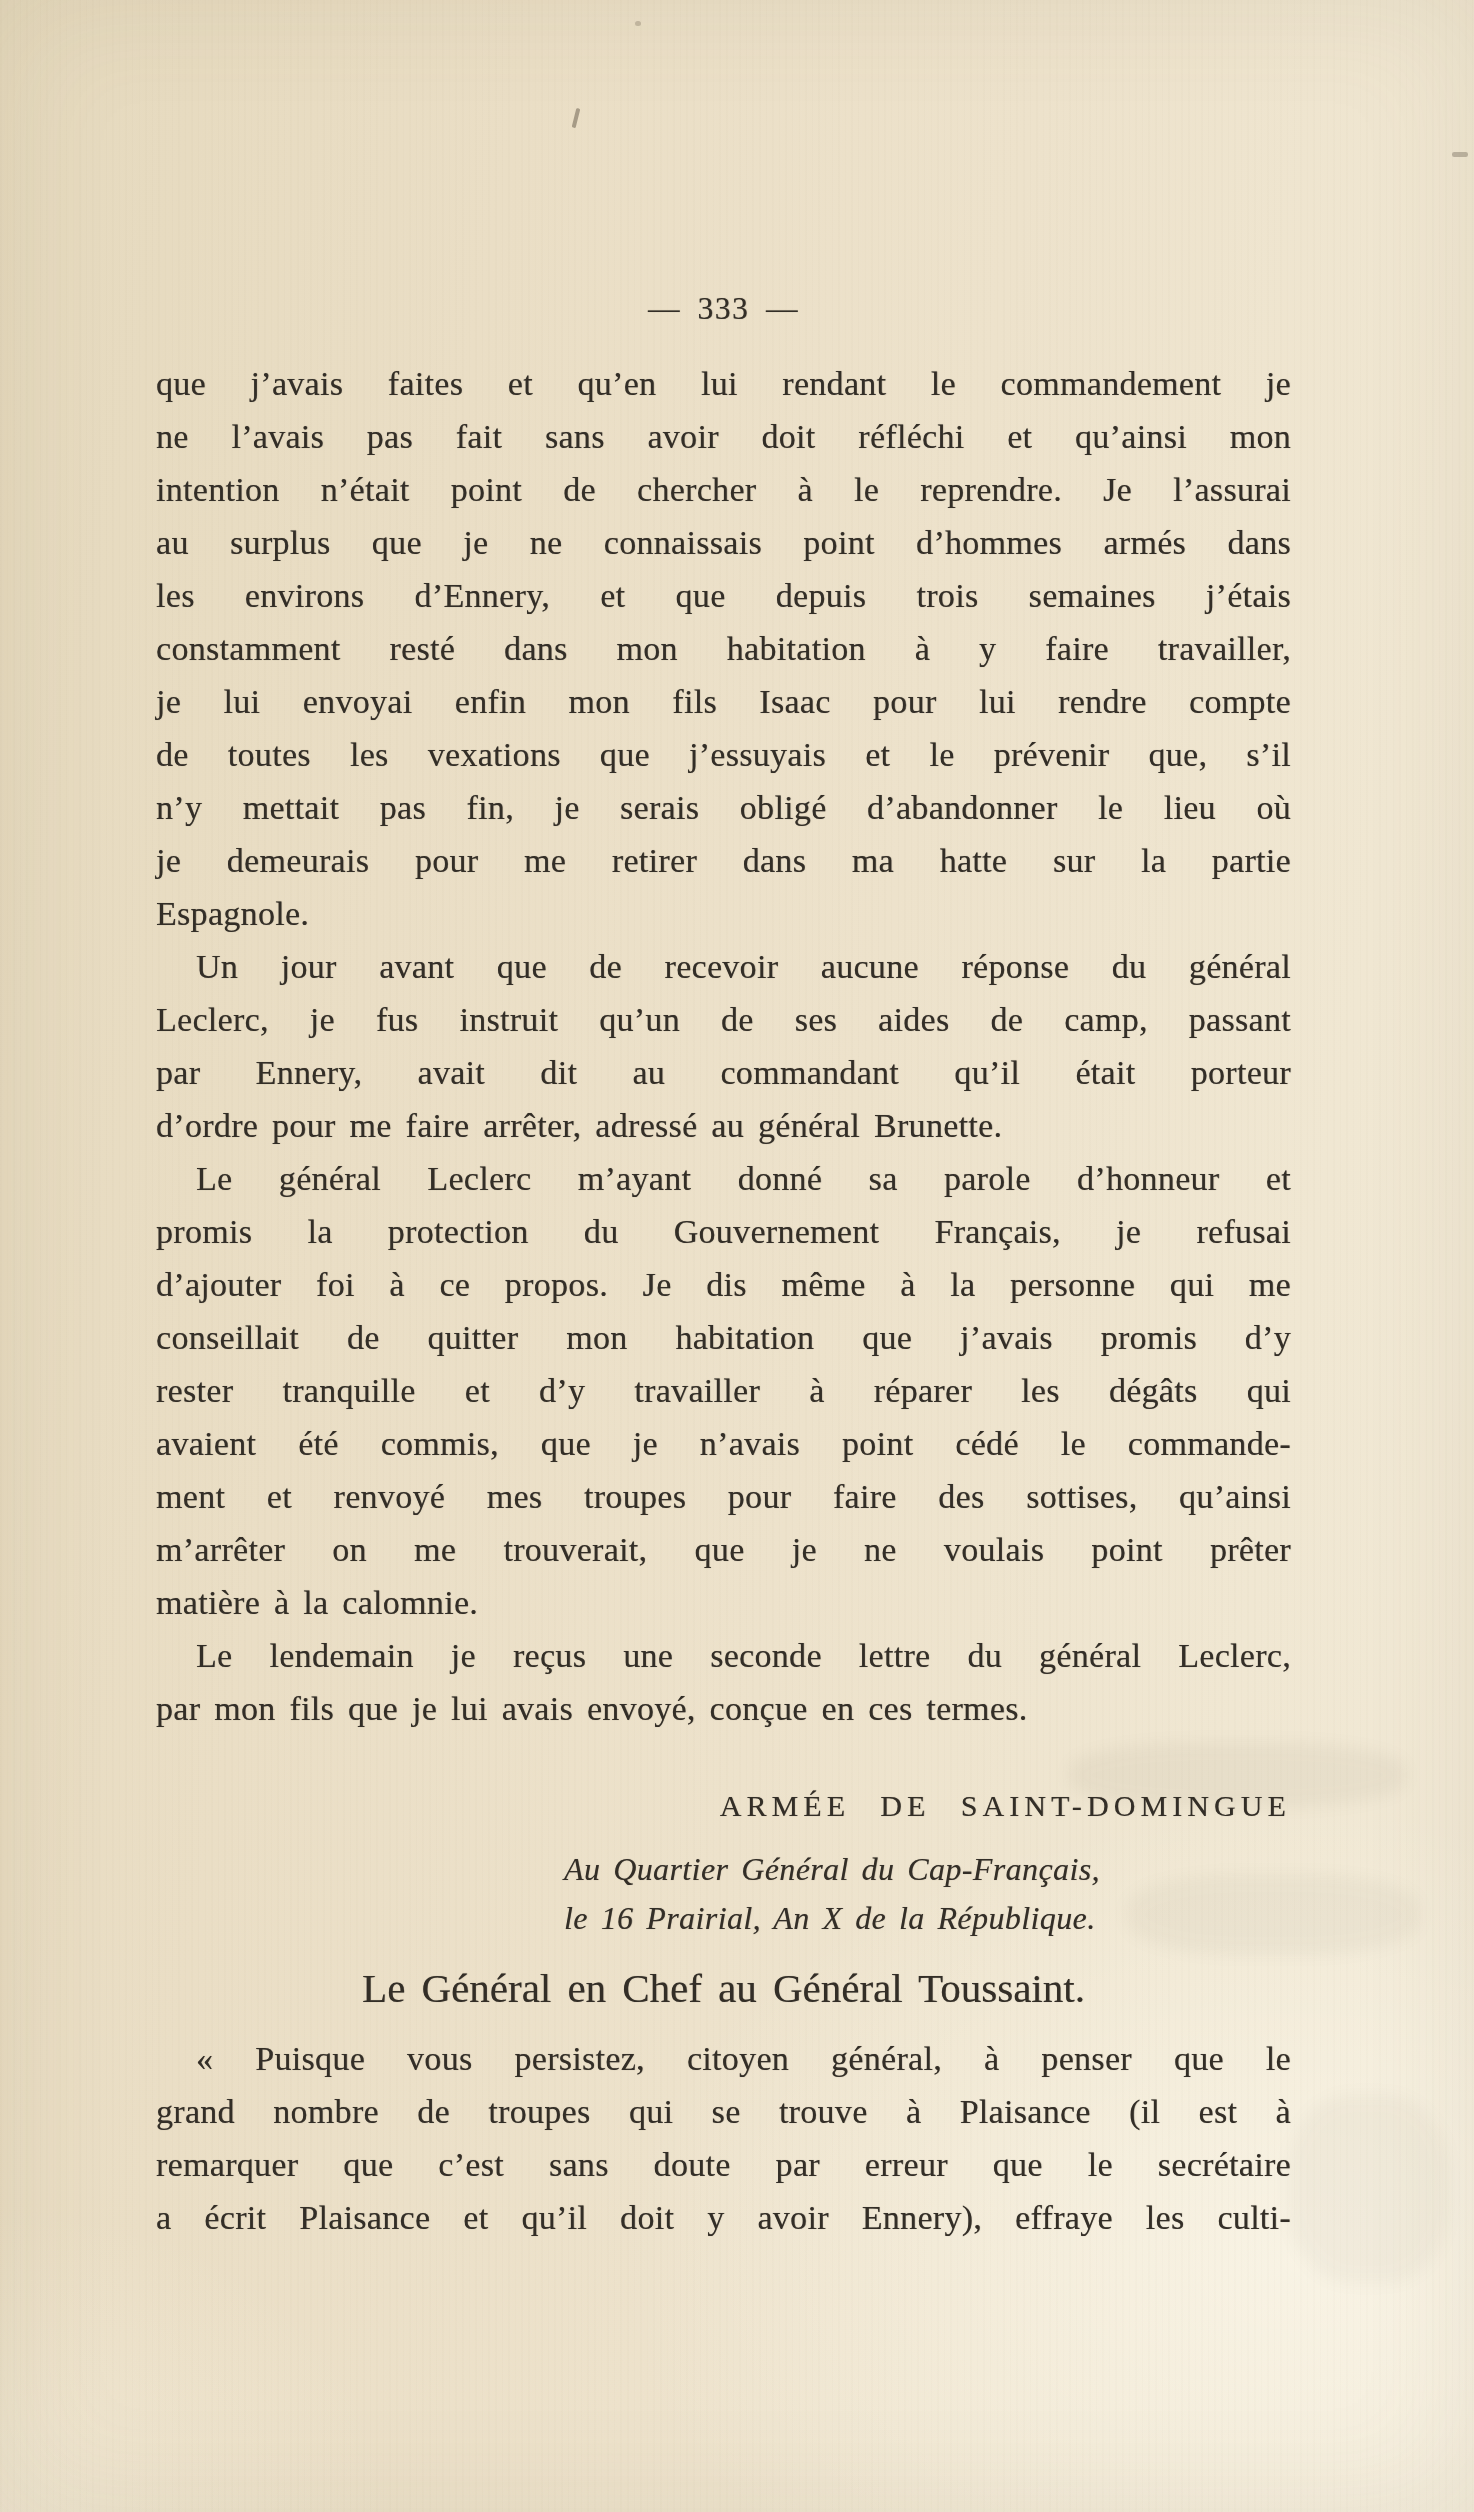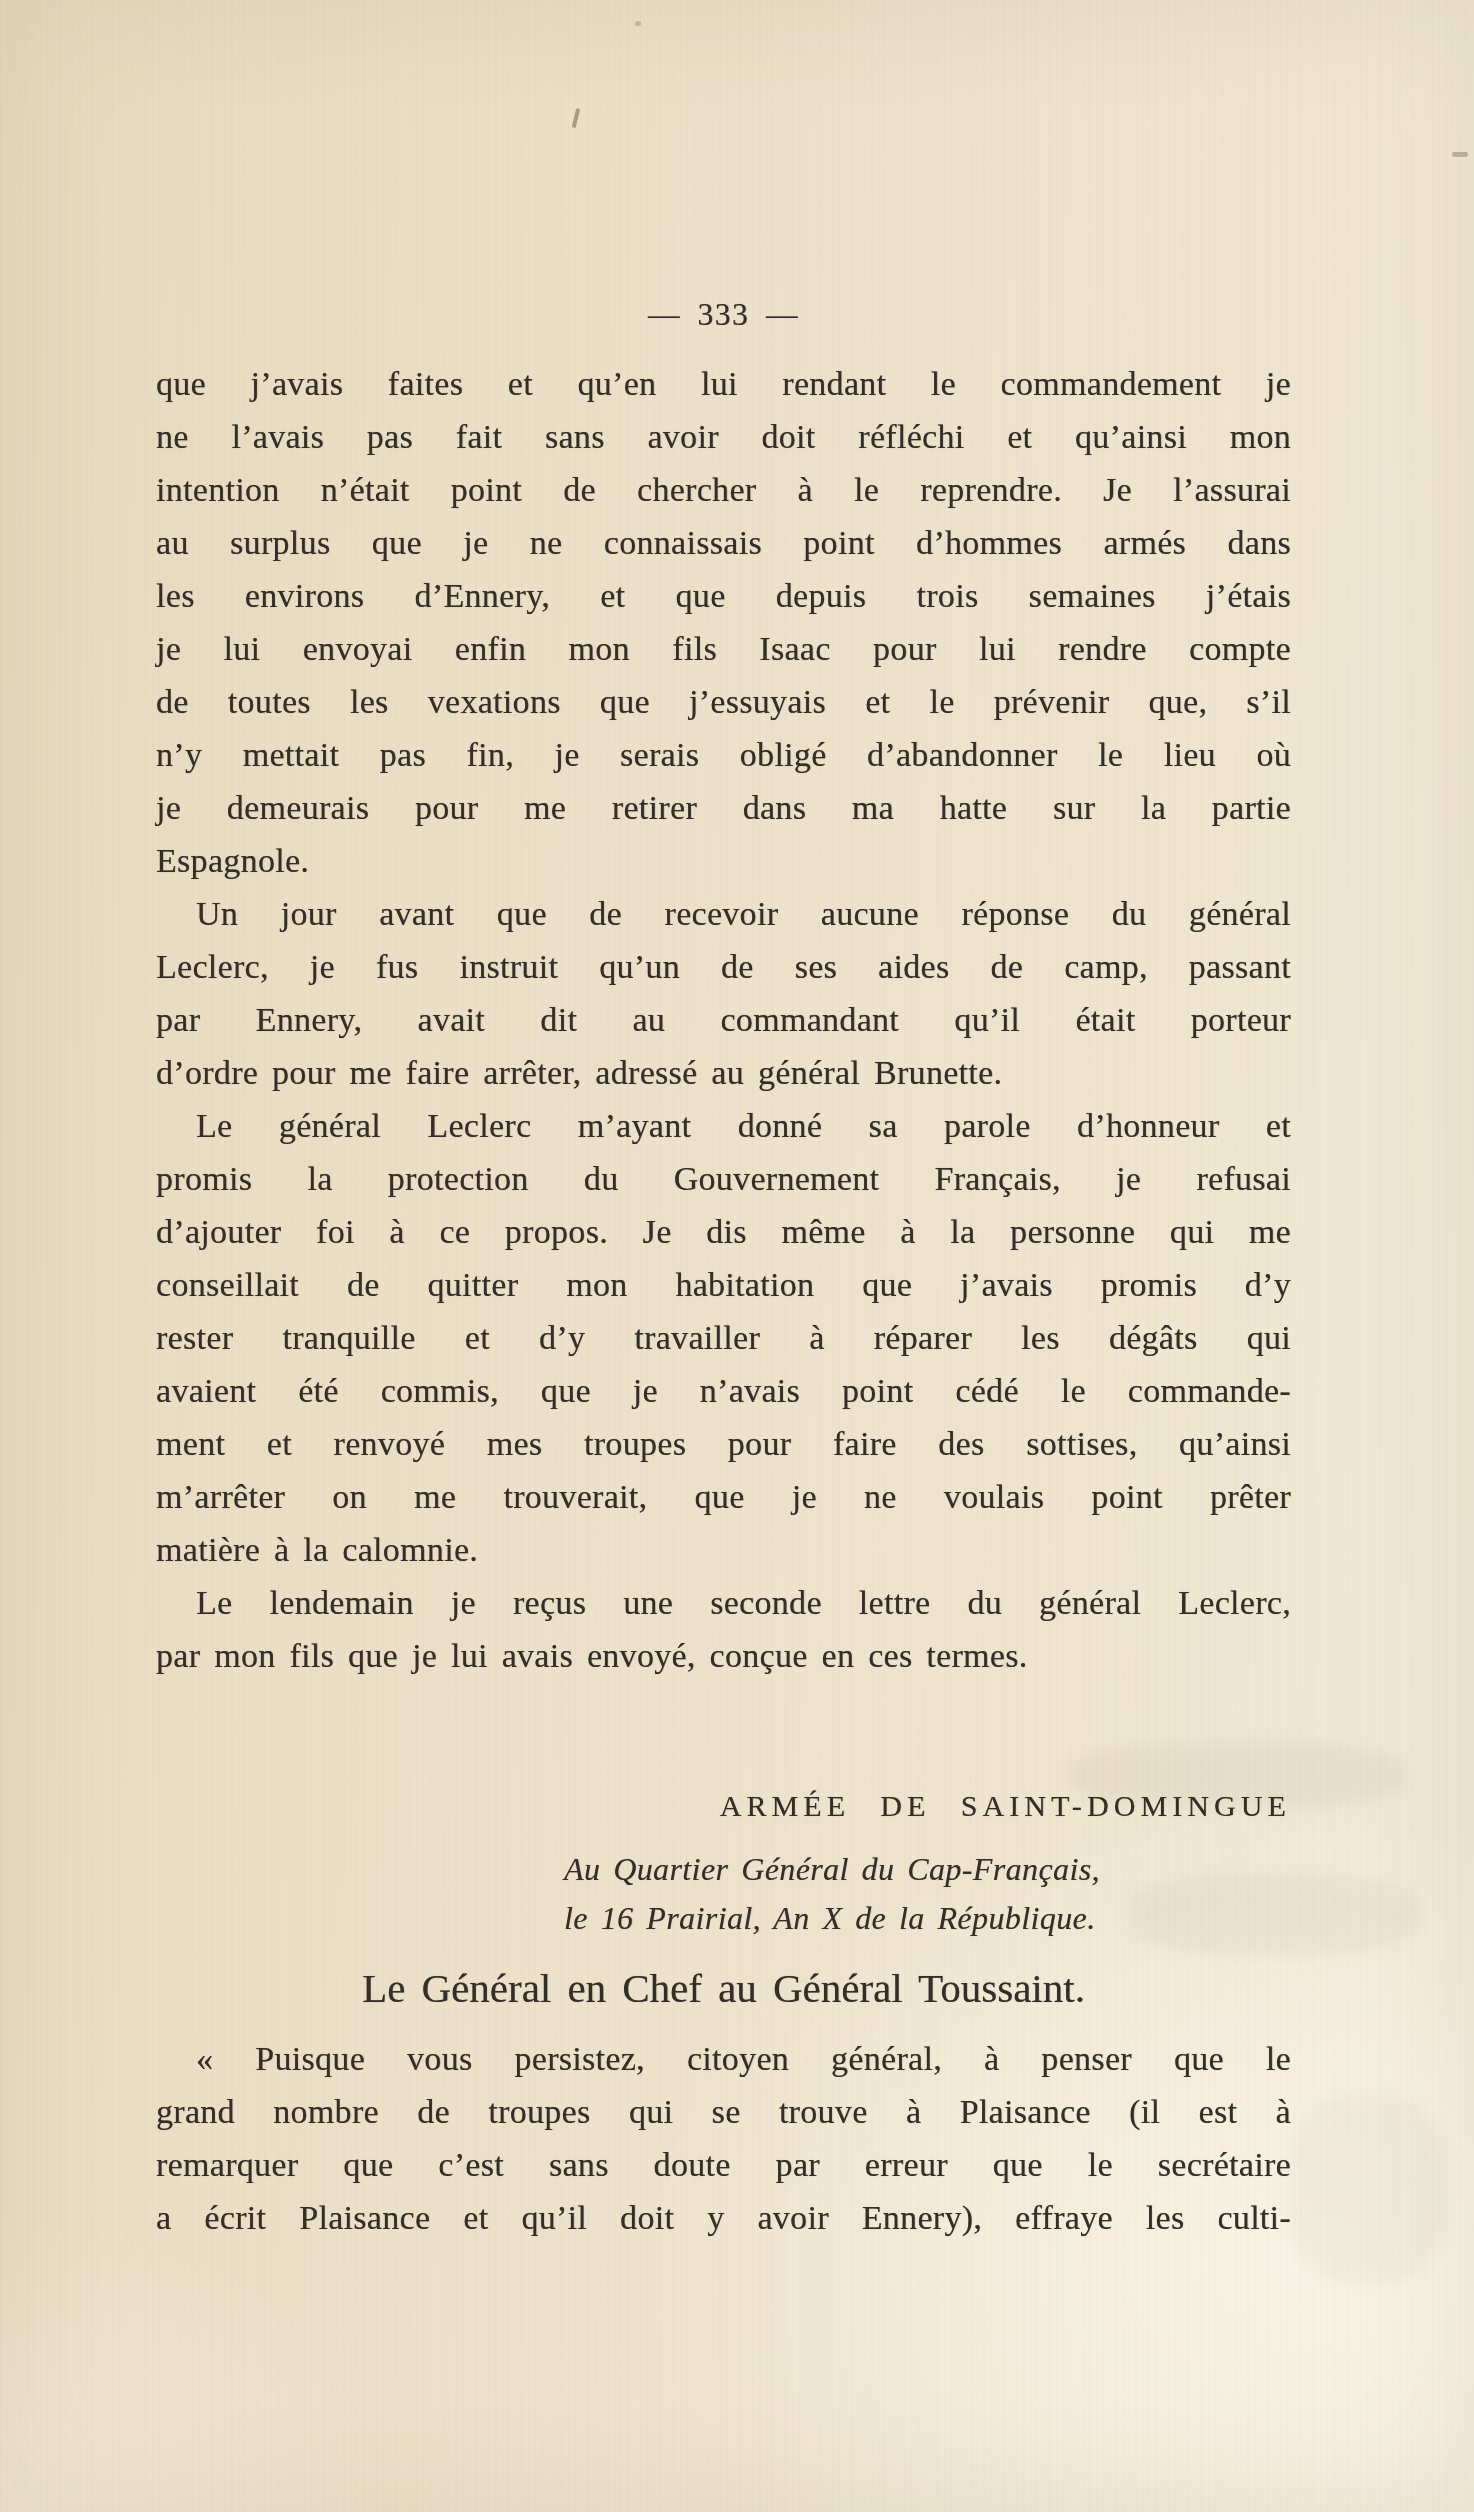--- a/index.html
+++ b/index.html
@@ -14,21 +14,21 @@
       radial-gradient(ellipse 659px 512px at 0% 100%, rgba(250,246,232,0.35), rgba(250,246,232,0) 60%),
       linear-gradient(100deg,#e5d9bd 0%,#eadec5 28%,#ede2cb 55%,#f0e7d2 80%,#f2ead7 100%);
     box-shadow:inset 0 0 117px rgba(120,100,55,0.10);
   }
   .grain{
     position:absolute;inset:0;
     background:repeating-linear-gradient(90deg,rgba(90,75,45,0.015) 0 1.5px,rgba(255,255,255,0.012) 1.5px 3.7px,transparent 3.7px 6.6px);
     pointer-events:none;
   }
   .pagenum{
-    position:absolute;left:156px;top:296px;width:1135px;
+    position:absolute;left:156px;top:290px;width:1135px;
     text-align:center;font-size:31.5px;line-height:37px;
     letter-spacing:1.5px;word-spacing:7.3px;
     text-shadow:0.3px 0.4px 0.7px rgba(51,46,39,0.55);
   }
   .textblock{
     position:absolute;left:156px;width:1135px;
     font-size:34px;letter-spacing:0.3px;word-spacing:5.1px;
     text-shadow:0.3px 0.4px 0.7px rgba(51,46,39,0.55);
   }
   .line{
@@ -90,20 +90,21 @@
   <div class="smudge s3"></div>
 
   <div class="pagenum">— 333 —</div>
 
   <div class="textblock" style="top:357px">
     <div class="line">que j’avais faites et qu’en lui rendant le commandement je</div>
     <div class="line">ne l’avais pas fait sans avoir doit réfléchi et qu’ainsi mon</div>
     <div class="line">intention n’était point de chercher à le reprendre. Je l’assurai</div>
     <div class="line">au surplus que je ne connaissais point d’hommes armés dans</div>
     <div class="line">les environs d’Ennery, et que depuis trois semaines j’étais</div>
+    <div class="line">constamment resté dans mon habitation à y faire travailler,</div>
     <div class="line">je lui envoyai enfin mon fils Isaac pour lui rendre compte</div>
     <div class="line">de toutes les vexations que j’essuyais et le prévenir que, s’il</div>
     <div class="line">n’y mettait pas fin, je serais obligé d’abandonner le lieu où</div>
     <div class="line">je demeurais pour me retirer dans ma hatte sur la partie</div>
     <div class="line end">Espagnole.</div>
 
     <div class="line ind">Un jour avant que de recevoir aucune réponse du général</div>
     <div class="line">Leclerc, je fus instruit qu’un de ses aides de camp, passant</div>
     <div class="line">par Ennery, avait dit au commandant qu’il était porteur</div>
     <div class="line end">d’ordre pour me faire arrêter, adressé au général Brunette.</div>

